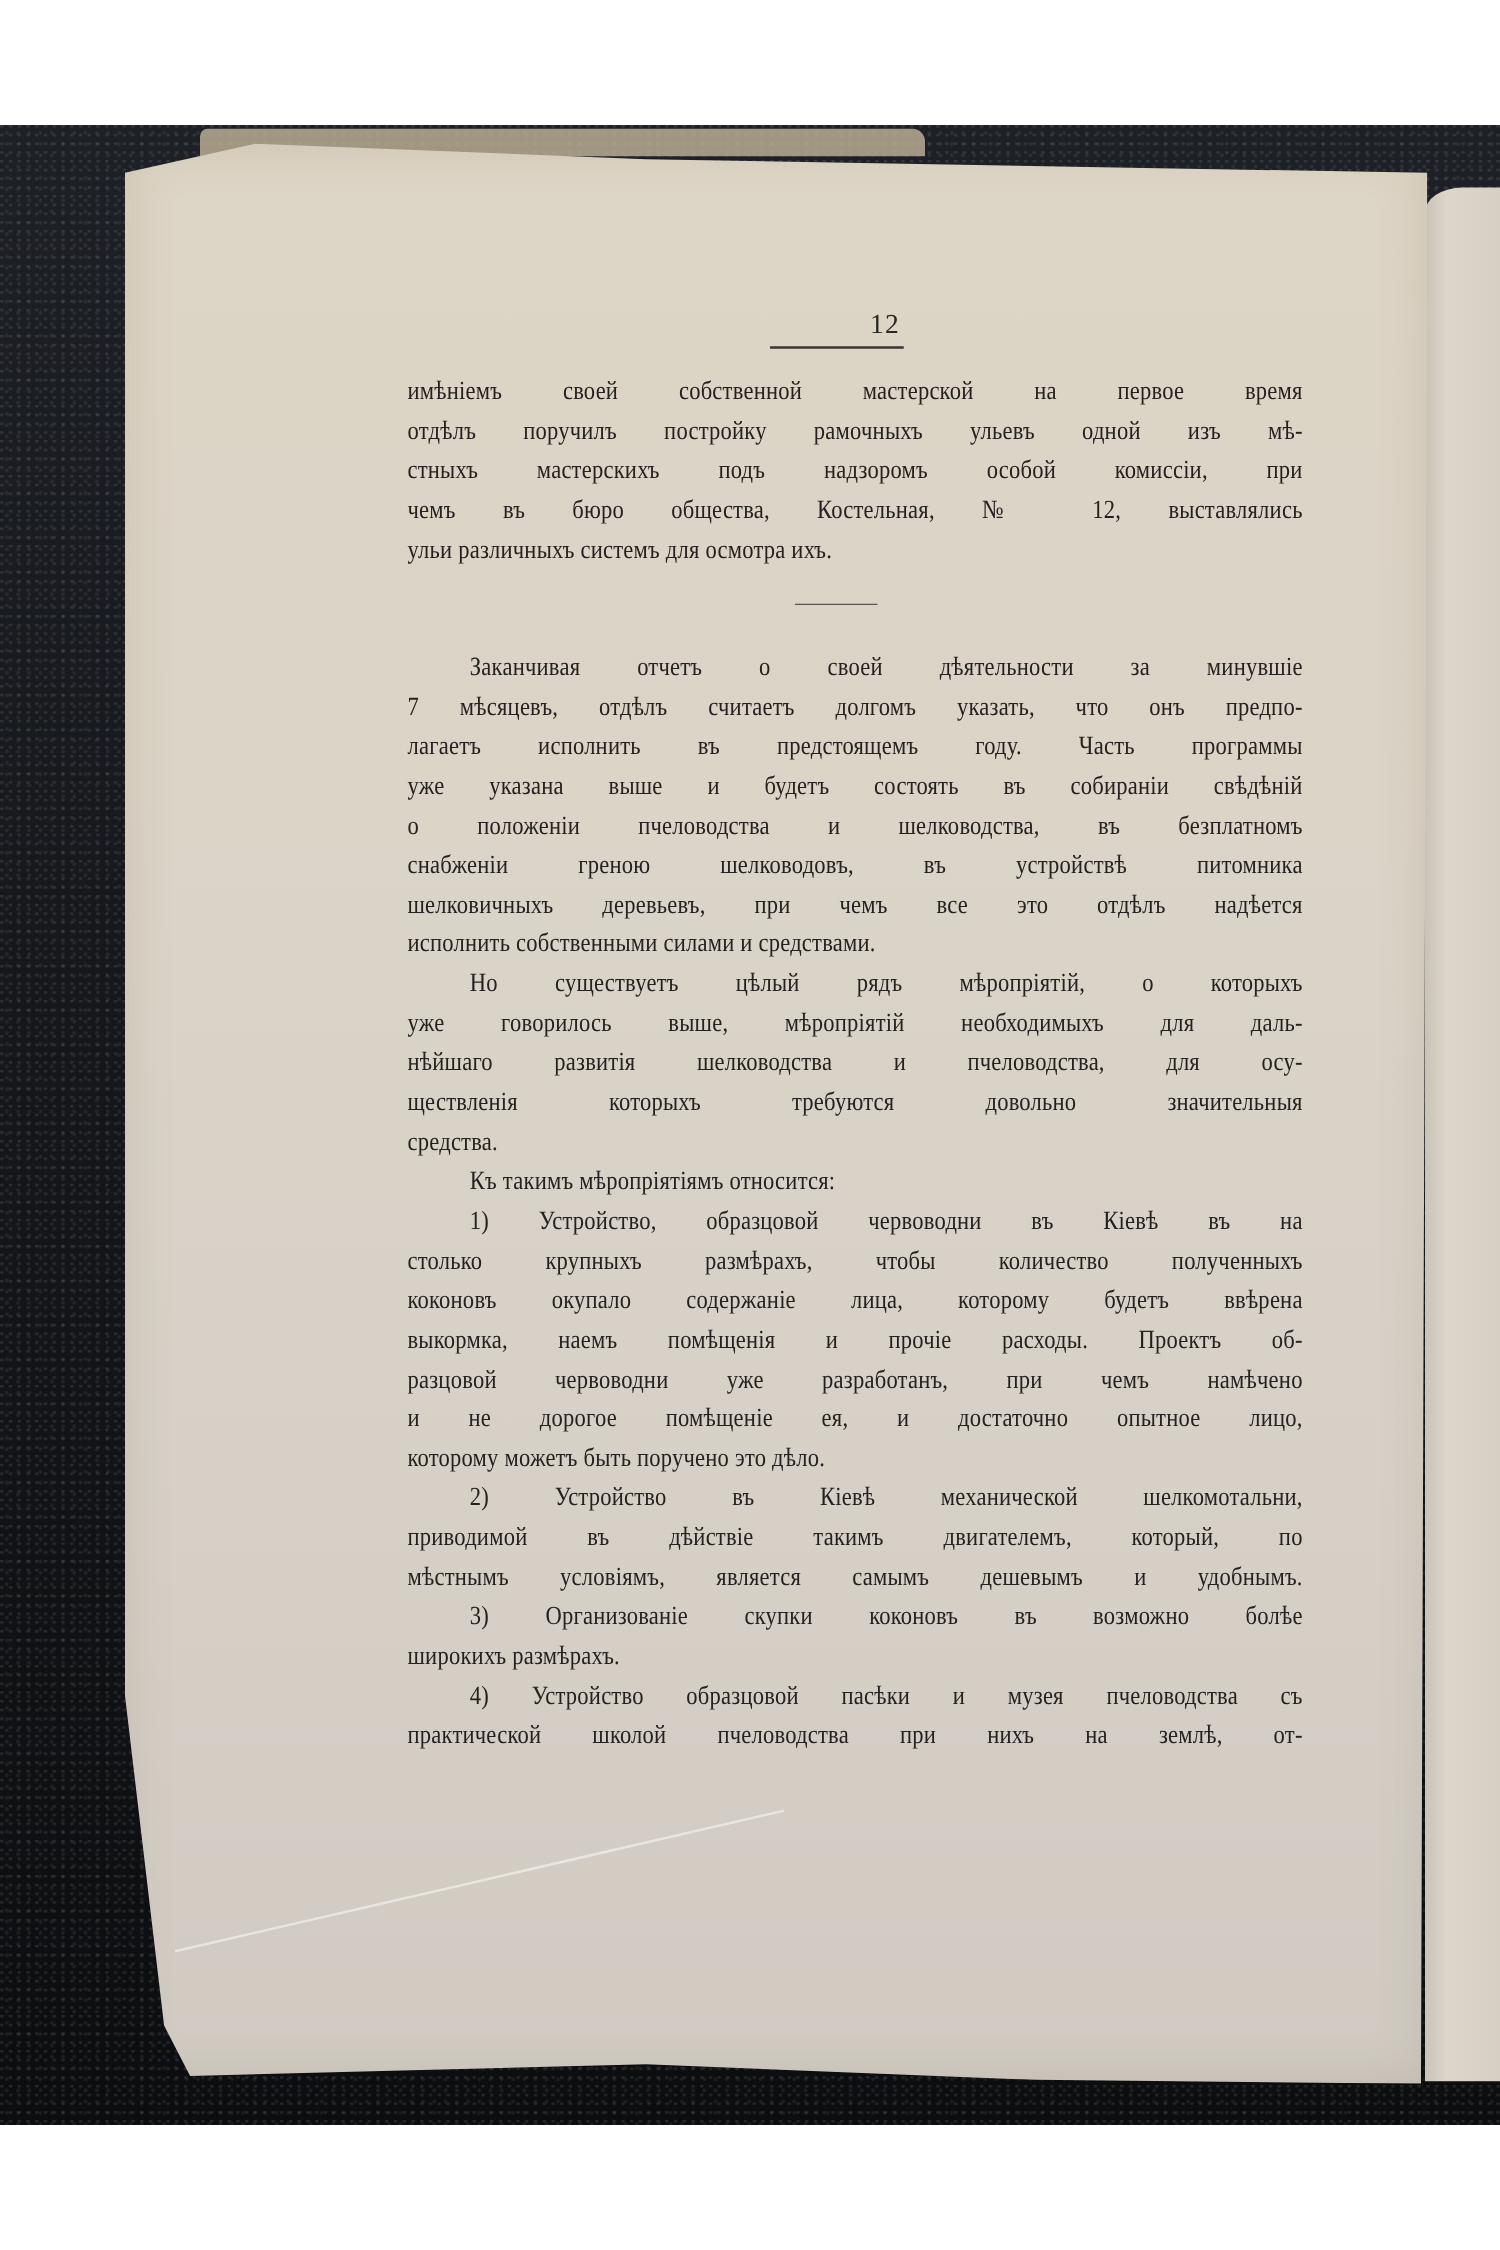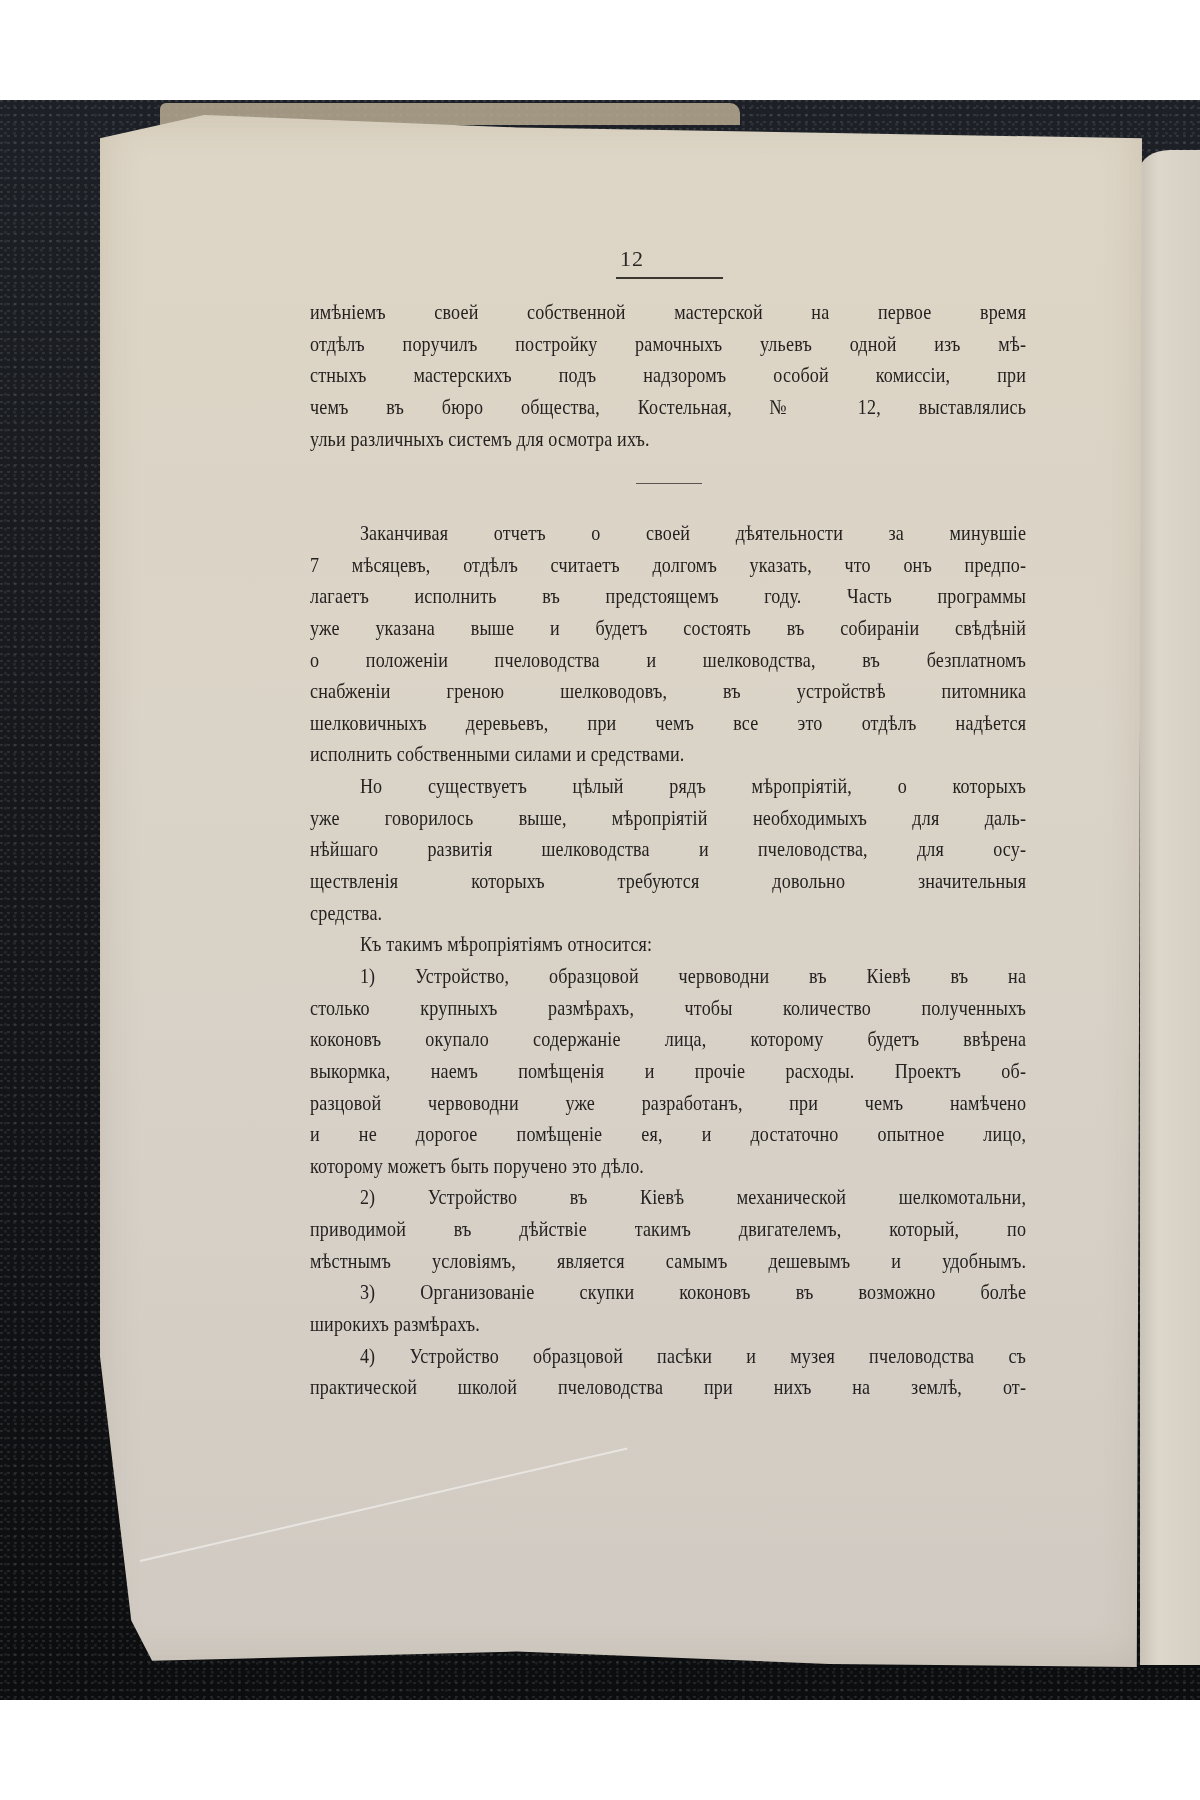--- a/index.html
+++ b/index.html
@@ -28,30 +28,30 @@
   }
   .torn-top {
     position: absolute; left: 160px; top: 103px; width: 580px; height: 22px;
     background: #b9ab93; border-radius: 6px 10px 0 0; opacity: 0.85;
   }
   .crease {
     position: absolute; left: 140px; top: 1560px; width: 500px; height: 2px;
     background: rgba(255,255,255,0.5); transform: rotate(-13deg); transform-origin: left;
   }
   .page-number {
-    position: absolute; left: 620px; top: 246px; width: 100px; text-align: left;
+    position: absolute; left: 620px; top: 246px; width: 100px; text-align: right;
     font-size: 22px; color: #2a2724; letter-spacing: 1px;
   }
   .page-number-rule {
     position: absolute; left: 616px; top: 277px; width: 107px; height: 2px; background: #3a3632;
   }
   .section-rule {
     position: absolute; left: 636px; top: 483px; width: 66px; height: 1px; background: #5a5550;
   }
-  .text-block { position: absolute; left: 310px; width: 716px; color: #242120; }
+  .text-block { position: absolute; left: 326px; width: 716px; color: #242120; }
   .line {
     height: 31.65px; line-height: 31.65px; font-size: 21px; white-space: nowrap;
     text-align: justify; text-align-last: justify; letter-spacing: 0.2px;
     transform: scaleX(0.86); transform-origin: left center; width: 116.3%;
   }
   .line.last { text-align-last: left; }
   .line.indent { padding-left: 58px; box-sizing: border-box; }
   .block-1 { top: 297px; }
   .block-2 { top: 518px; }
 </style>

